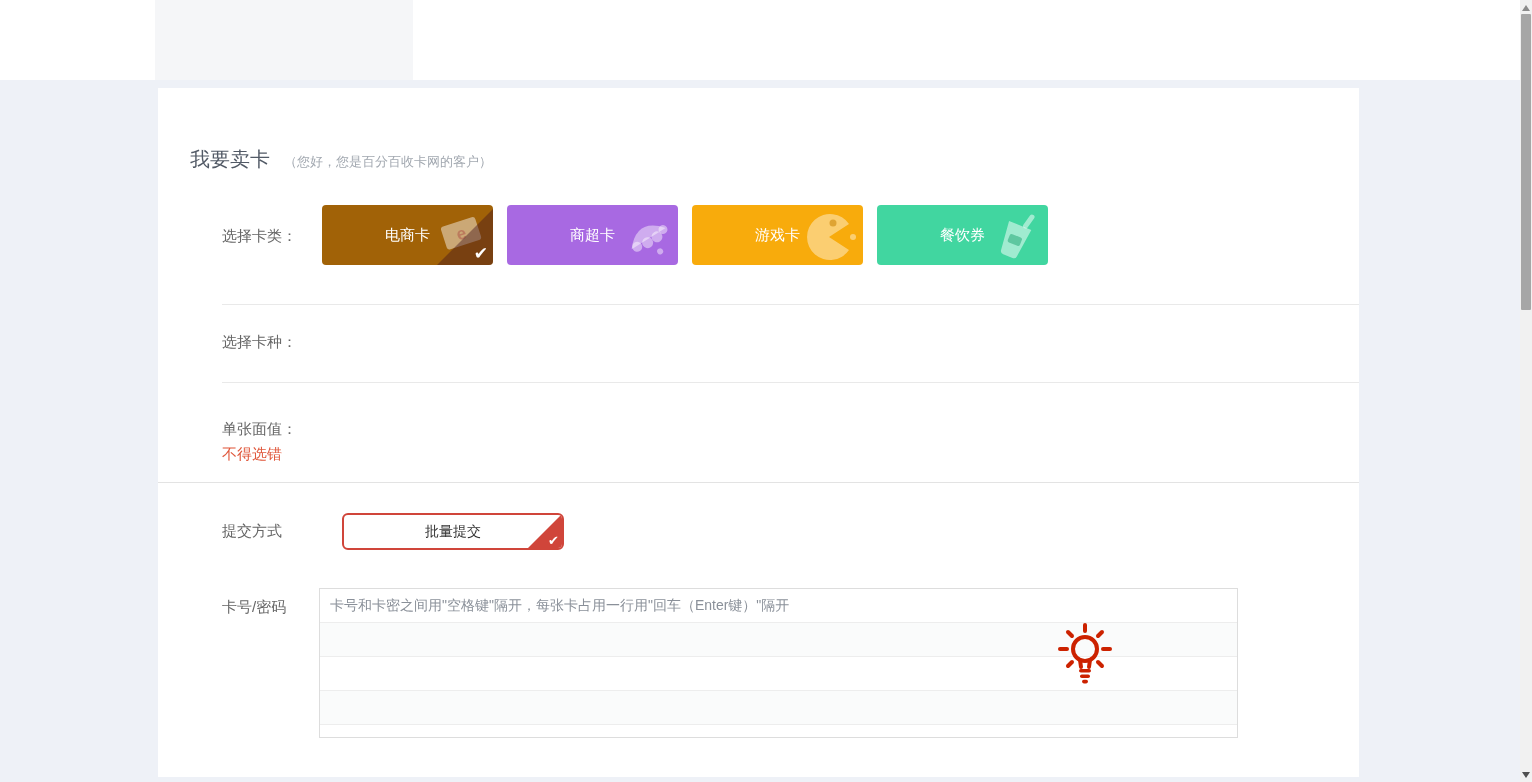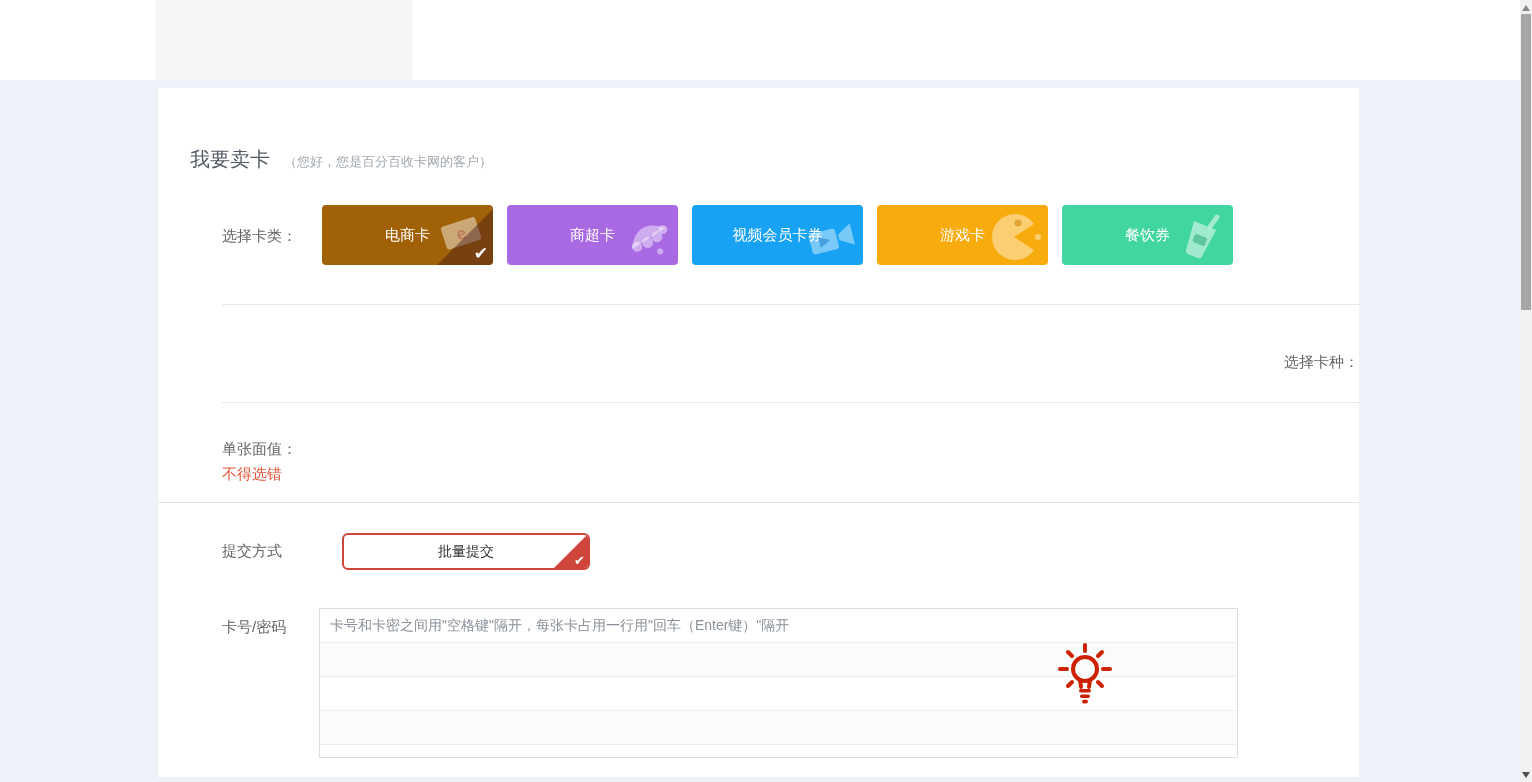--- a/index.html
+++ b/index.html
@@ -37,38 +37,38 @@
   .cat-c1 { background:#a869e2; }
   .cat-c2 { background:#fa7c49; }
   .cat-c3 { background:#18a2f3; }
   .cat-c4 { background:#f8ab0c; }
   .cat-c5 { background:#41d6a0; }
   .cat-icon { position:absolute; right:4px; top:4px; width:54px; height:54px; pointer-events:none; }
   .fold { position:absolute; right:0; bottom:0; width:0; height:0; border-left:56px solid transparent; border-bottom:56px solid rgba(70,25,30,0.45); }
   .fold-check { position:absolute; right:5px; bottom:1px; color:#fff; font-size:17px; }
 
   .divider-inset { margin-left:64px; width:1137px; border:none; border-top:1px solid #e9e9e9; margin-top:9px; }
-  .kind-row { margin-top:48px;justify-content:flex-end; }
+  .kind-row { margin-top:28px; }
   .divider-inset2 { margin-left:64px; width:1137px; border:none; border-top:1px solid #e9e9e9; margin-top:30px; }
 
   
   .face-row { margin-top:27px;gap:41px; }
   .face-labels { width:104px; padding-top:10px; }
   .face-warning { font-size:15px; color:#e0573b; margin-top:6px; }
   .custom-box { width:147px; height:70px; background:#fff; border:1px solid #e7e7e7; border-radius:4px; box-shadow:0 2px 5px rgba(0,0,0,0.06); text-align:center; padding-top:10px; cursor:pointer; }
   .custom-title { font-size:21px; color:#333; }
   .custom-sub { font-size:14px; color:#555; margin-top:4px; }
   .custom-sub .hl { color:#e0573b; }
 
   .section-divider { width:1201px; border:none; border-top:1px solid #e3e3e3; margin-top:18px; }
 
   
   .submit-row { margin-top:30px; align-items:center; }
   .submit-row .row-label { width:120px; }
-  .method-btn { position:relative; width:248px; height:37px; background:#fff; border:1px solid #ddd; border-radius:6px; font-size:14px; color:#555; font-family:inherit; cursor:pointer; overflow:hidden; }
+  .method-btn { position:relative; width:222px; height:37px; background:#fff; border:1px solid #ddd; border-radius:6px; font-size:14px; color:#555; font-family:inherit; cursor:pointer; overflow:hidden; }
   .method-btn + .method-btn { margin-left:19px; }
   .method-btn.selected { border:2px solid #d0453a; color:#333; }
   .m-fold { position:absolute; right:-1px; bottom:-1px; width:0; height:0; border-left:36px solid transparent; border-bottom:36px solid #d0453a; }
   .m-check { position:absolute; right:3px; bottom:0px; color:#fff; font-size:13px; }
 
   
   .input-row { margin-top:38px; }
   .input-row .row-label { width:97px; padding-top:10px; }
   .ta-wrap { position:relative; }
   .card-textarea { width:919px; height:150px; border:1px solid #ddd; resize:none; outline:none; font-family:inherit; font-size:14px; color:#555; padding:8px 10px; line-height:17px;
@@ -122,30 +122,20 @@
               <circle cx="13" cy="31" r="5"></circle>
               <circle cx="24" cy="33" r="5.5"></circle>
               <circle cx="35" cy="33" r="5.5"></circle>
               <circle cx="44" cy="30" r="4.5"></circle>
               <circle cx="30" cy="47" r="3"></circle>
             </g>
           </svg>
         </button>
 
 
-        <button class="cat-btn cat-c3">
-          <span>视频会员卡券</span>
-          <svg class="cat-icon" viewBox="0 0 54 54">
-            <g transform="rotate(-14 27 30)">
-              <rect x="5" y="20" width="27" height="21" rx="3" fill="rgba(255,255,255,0.42)"></rect>
-              <path d="M34 27 L48 19 L48 41 L34 33 Z" fill="rgba(255,255,255,0.42)"></path>
-              <path d="M14 25 L25 30.5 L14 36 Z" fill="rgba(10,110,190,0.45)"></path>
-            </g>
-          </svg>
-        </button>
 
         <button class="cat-btn cat-c4">
           <span>游戏卡</span>
           <svg class="cat-icon" viewBox="0 0 54 54">
             <g fill="rgba(255,255,255,0.42)">
               <path d="M24 28 L44 15 A23 23 0 1 0 44 41 Z"></path>
               <circle cx="48" cy="28" r="3"></circle>
             </g>
             <circle cx="28" cy="14" r="3.5" fill="rgba(200,130,0,0.55)"></circle>
           </svg>

